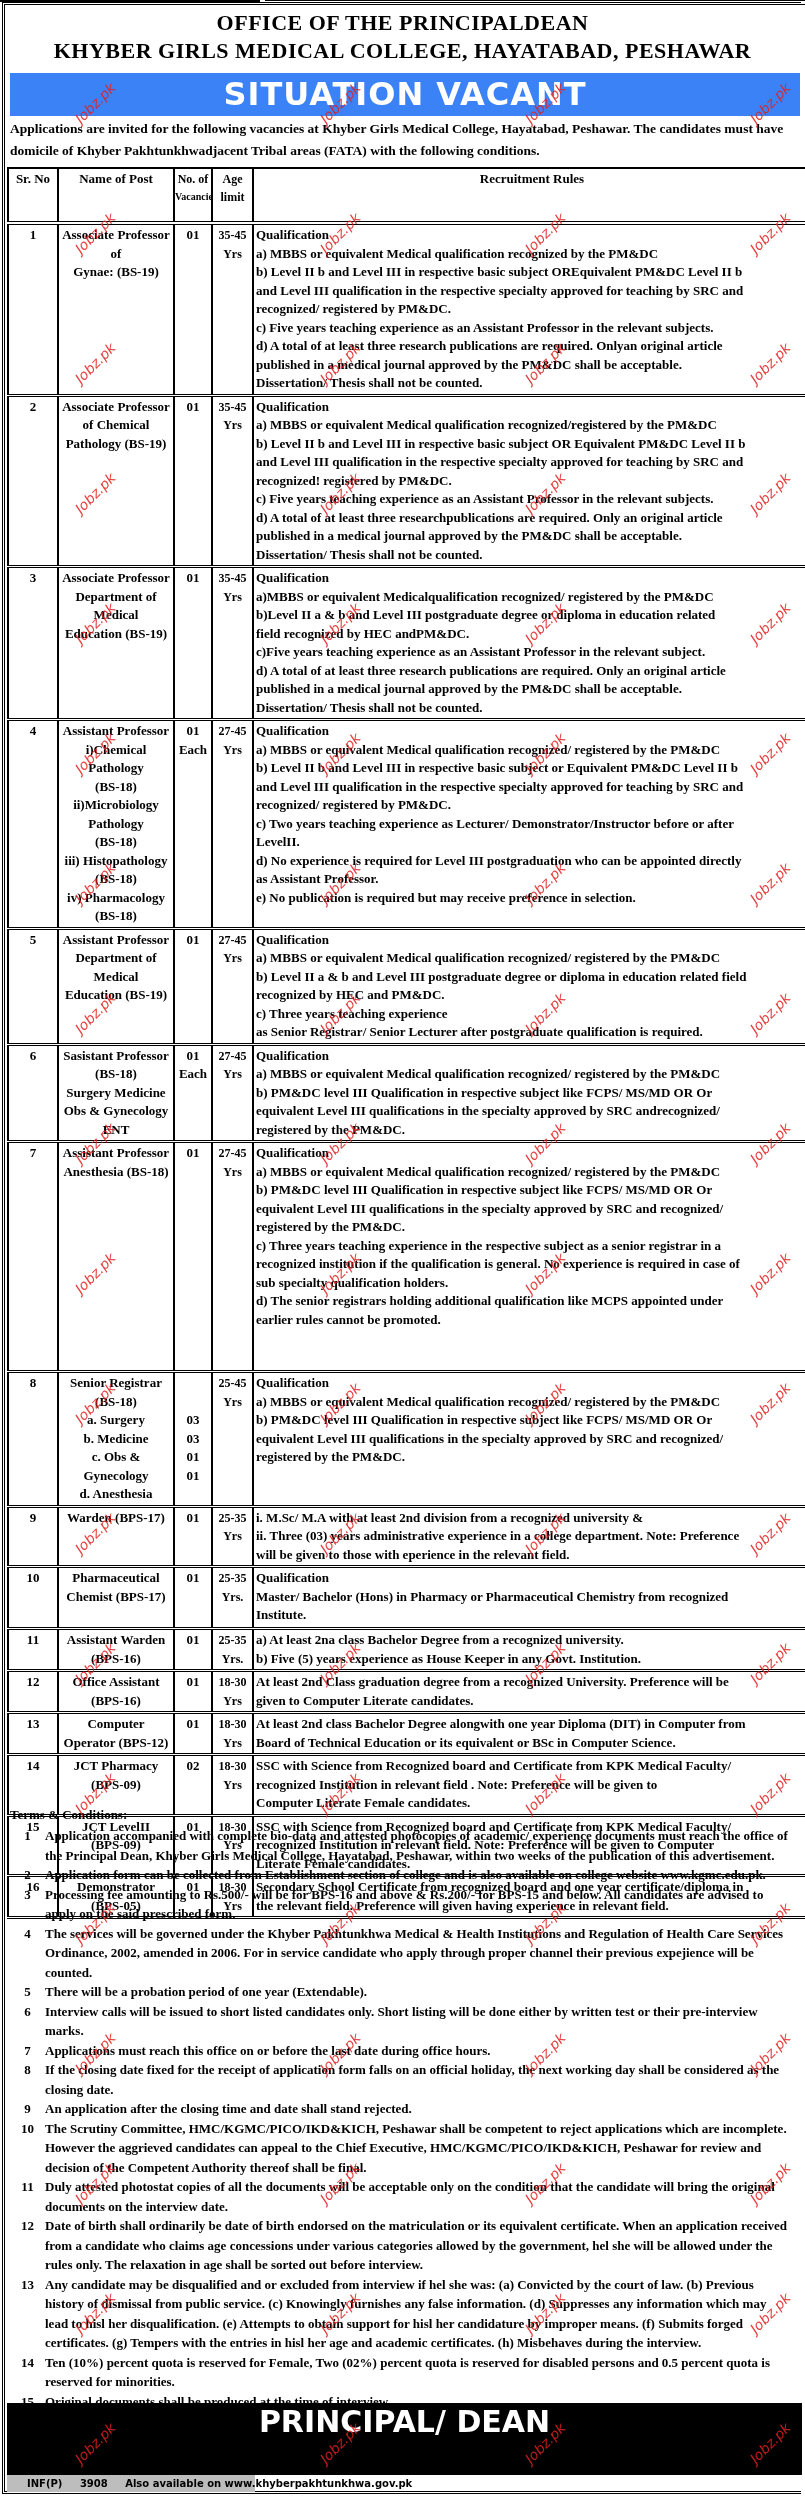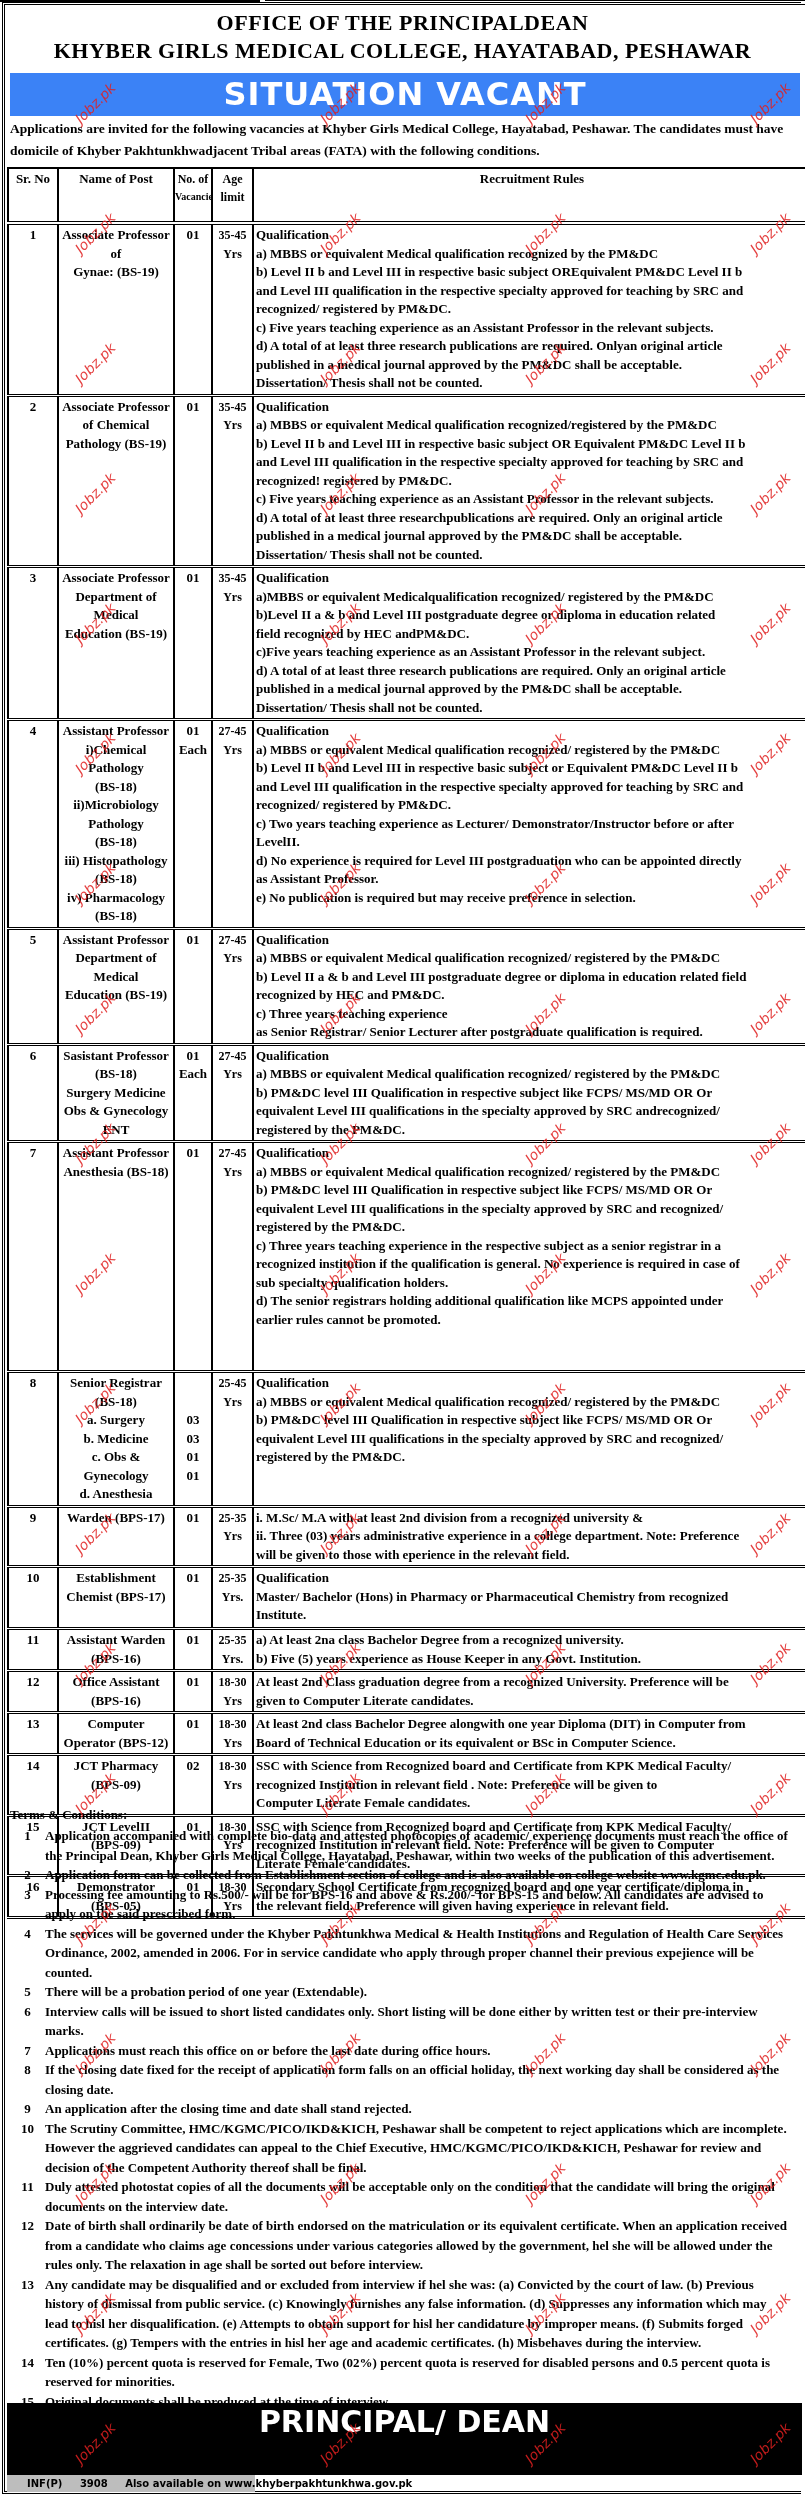--- a/index.html
+++ b/index.html
@@ -283,21 +283,21 @@
         <td class="c-age" style="font-size: 12px;"><span>25-35 Yrs</span></td>
         <td class="c-rules">
           <span class="rule-line">i. M.Sc/ M.A with at least 2nd division from a recognized university &amp;</span>
           <span class="rule-line">ii. Three (03) years administrative experience in a college department. Note: Preference</span>
           <span class="rule-line">will be given to those with eperience in the relevant field.</span>
         </td>
       </tr>
       <tr class="row" style="height: 62px;">
         <td class="c-sr"><span>10</span></td>
         <td class="c-name">
-          <span class="name-line">Establishment</span>
+          <span class="name-line">Pharmaceutical</span>
           <span class="name-line">Chemist (BPS-17)</span>
         </td>
         <td class="c-vac">
           <span class="sub-vac" style="min-height: 18.5px;">01</span>
         </td>
         <td class="c-age" style="font-size: 12px;"><span>25-35 Yrs.</span></td>
         <td class="c-rules">
           <span class="rule-line">Qualification</span>
           <span class="rule-line">Master/ Bachelor (Hons) in Pharmacy or Pharmaceutical Chemistry from recognized</span>
           <span class="rule-line">Institute.</span>

